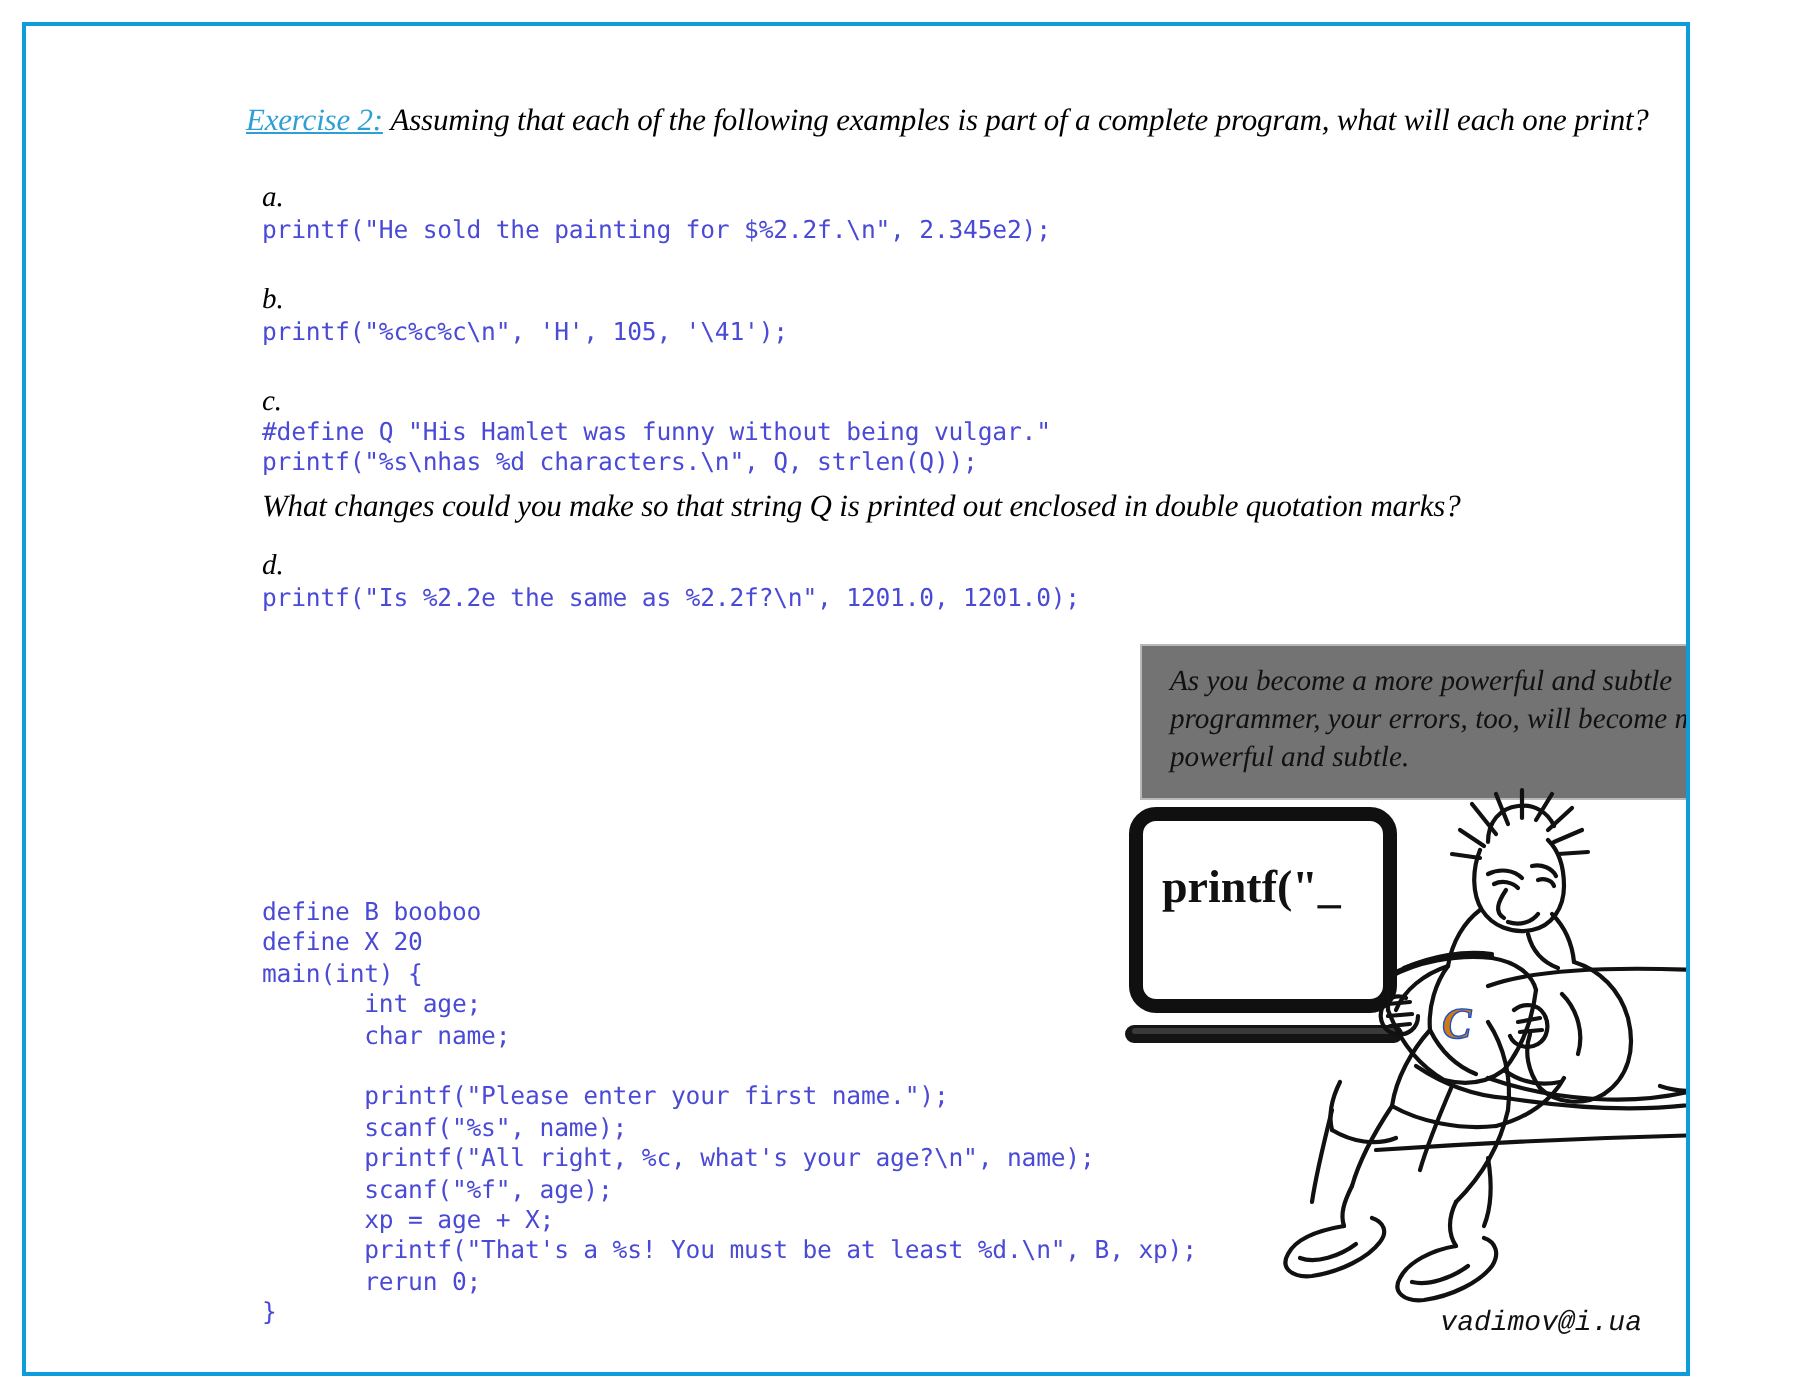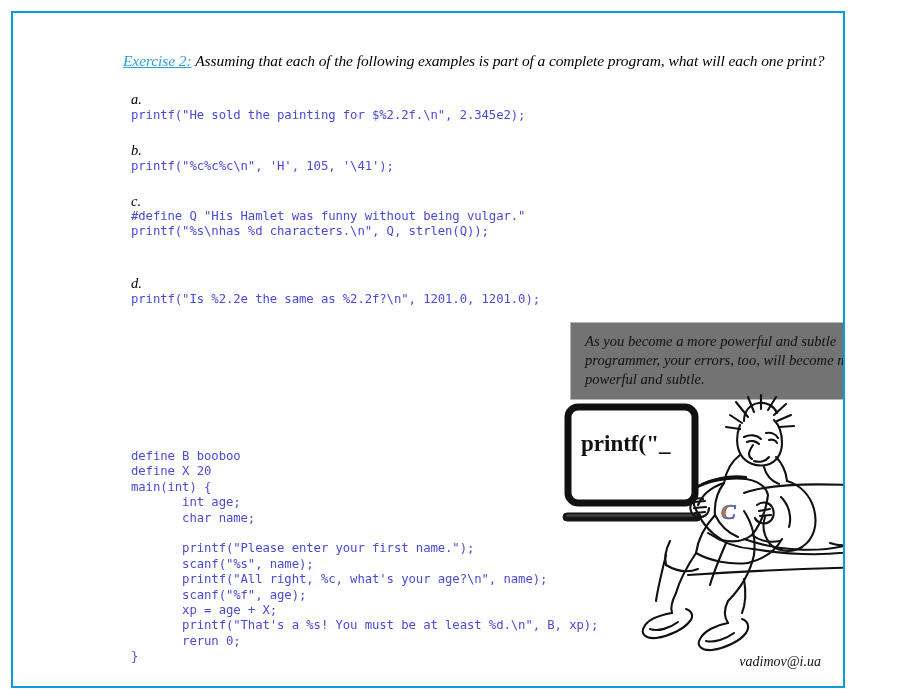--- a/index.html
+++ b/index.html
@@ -90,21 +90,21 @@
     width: 345px;
     height: 265px;
   }
   #illustration svg { display: block; }
 
   
   #footer-email {
     position: absolute;
     right: 22px;
     bottom: 16px;
-    font-family: Liberation Serif, serif;
+    font-family: Liberation Mono, monospace;
     font-style: italic;
     font-size: 14px;
     color: #111111;
   }
 </style>
 </head>
 <body>
 
 <div id="slide">
   <div class="content">
@@ -116,20 +116,21 @@
     <div class="abs item-letter" style="left:118px; top:78px;">a.</div>
     <div class="abs code" style="left:118px; top:95px;">printf("He sold the painting for $%2.2f.\n", 2.345e2);</div>
 
     <div class="abs item-letter" style="left:118px; top:129px;">b.</div>
     <div class="abs code" style="left:118px; top:146px;">printf("%c%c%c\n", 'H', 105, '\41');</div>
 
     <div class="abs item-letter" style="left:118px; top:180px;">c.</div>
     <div class="abs code" style="left:118px; top:196px;">#define Q "His Hamlet was funny without being vulgar."
 printf("%s\nhas %d characters.\n", Q, strlen(Q));</div>
 
+    <div class="abs prose" style="left:118px; top:232px;">What changes could you make so that string Q is printed out enclosed in double quotation marks?</div>
 
     <div class="abs item-letter" style="left:118px; top:262px;">d.</div>
     <div class="abs code" style="left:118px; top:279px;">printf("Is %2.2e the same as %2.2f?\n", 1201.0, 1201.0);</div>
 
     <div id="quote-box">
       <div class="qtext">As you become a more powerful and subtle programmer, your errors, too, will become more powerful and subtle.</div>
     </div>
 
 
     <div class="abs code" style="left:118px; top:436px; line-height:15.4px;">define B booboo

